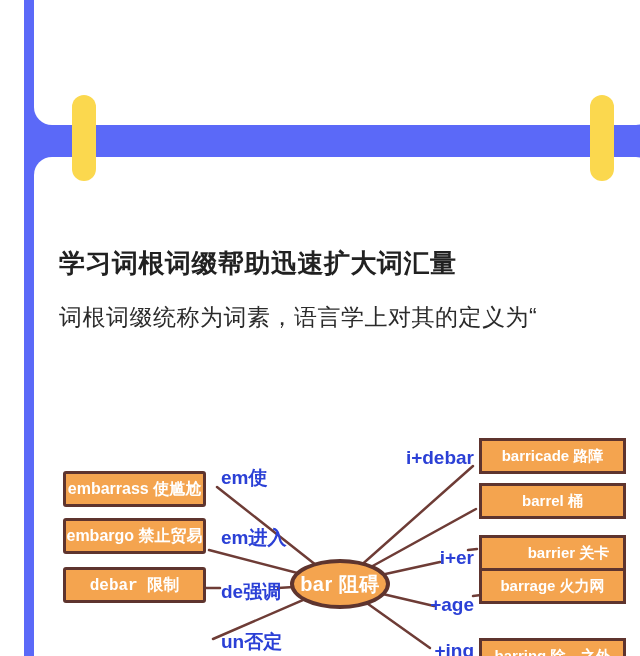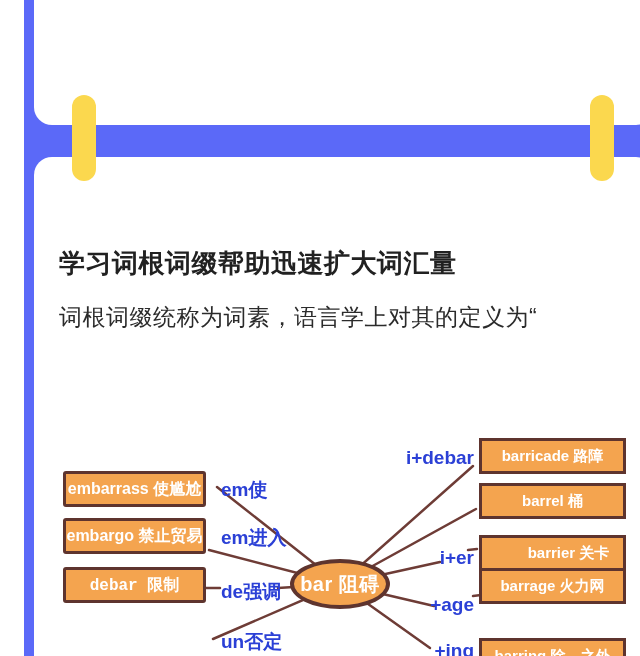--- a/index.html
+++ b/index.html
@@ -45,21 +45,21 @@
   .wb-right{left:455px;width:147px;height:36px;border-radius:0;font-size:15px;}
   .wb-l0{top:51px;} .wb-l1{top:98px;} .wb-l2{top:147px;font-family:Liberation Mono, monospace;} .wb-l3{top:197px;}
   .wb-r0{top:18px;} .wb-r1{top:63px;} .wb-r2{top:115px;padding-left:32px;} .wb-r3{top:148px;} .wb-r4{top:218px;}
 
   .affix{
     position:absolute;color:var(--affix_blue);
     font-size:19px;font-weight:800;white-space:nowrap;line-height:20px;
   }
   .ax-left{left:197px;}
   .ax-right{left:366px;width:84px;text-align:right;}
-  .ax-l0{top:60px;} .ax-l1{top:108px;} .ax-l2{top:162px;} .ax-l3{top:212px;}
+  .ax-l0{top:48px;} .ax-l1{top:108px;} .ax-l2{top:162px;} .ax-l3{top:212px;}
   .ax-r0{top:28px;} .ax-r1{top:78px;} .ax-r2{top:128px;} .ax-r3{top:175px;} .ax-r4{top:221px;}
 
   .root-node{
     position:absolute;left:266px;top:139px;width:100px;height:50px;
     background:var(--node_fill);border:4px solid var(--node_border);border-radius:50%;
     display:flex;align-items:center;justify-content:center;
     color:#fff;font-size:20px;font-weight:bold;letter-spacing:.5px;white-space:nowrap;
   }
 </style>
 </head>

